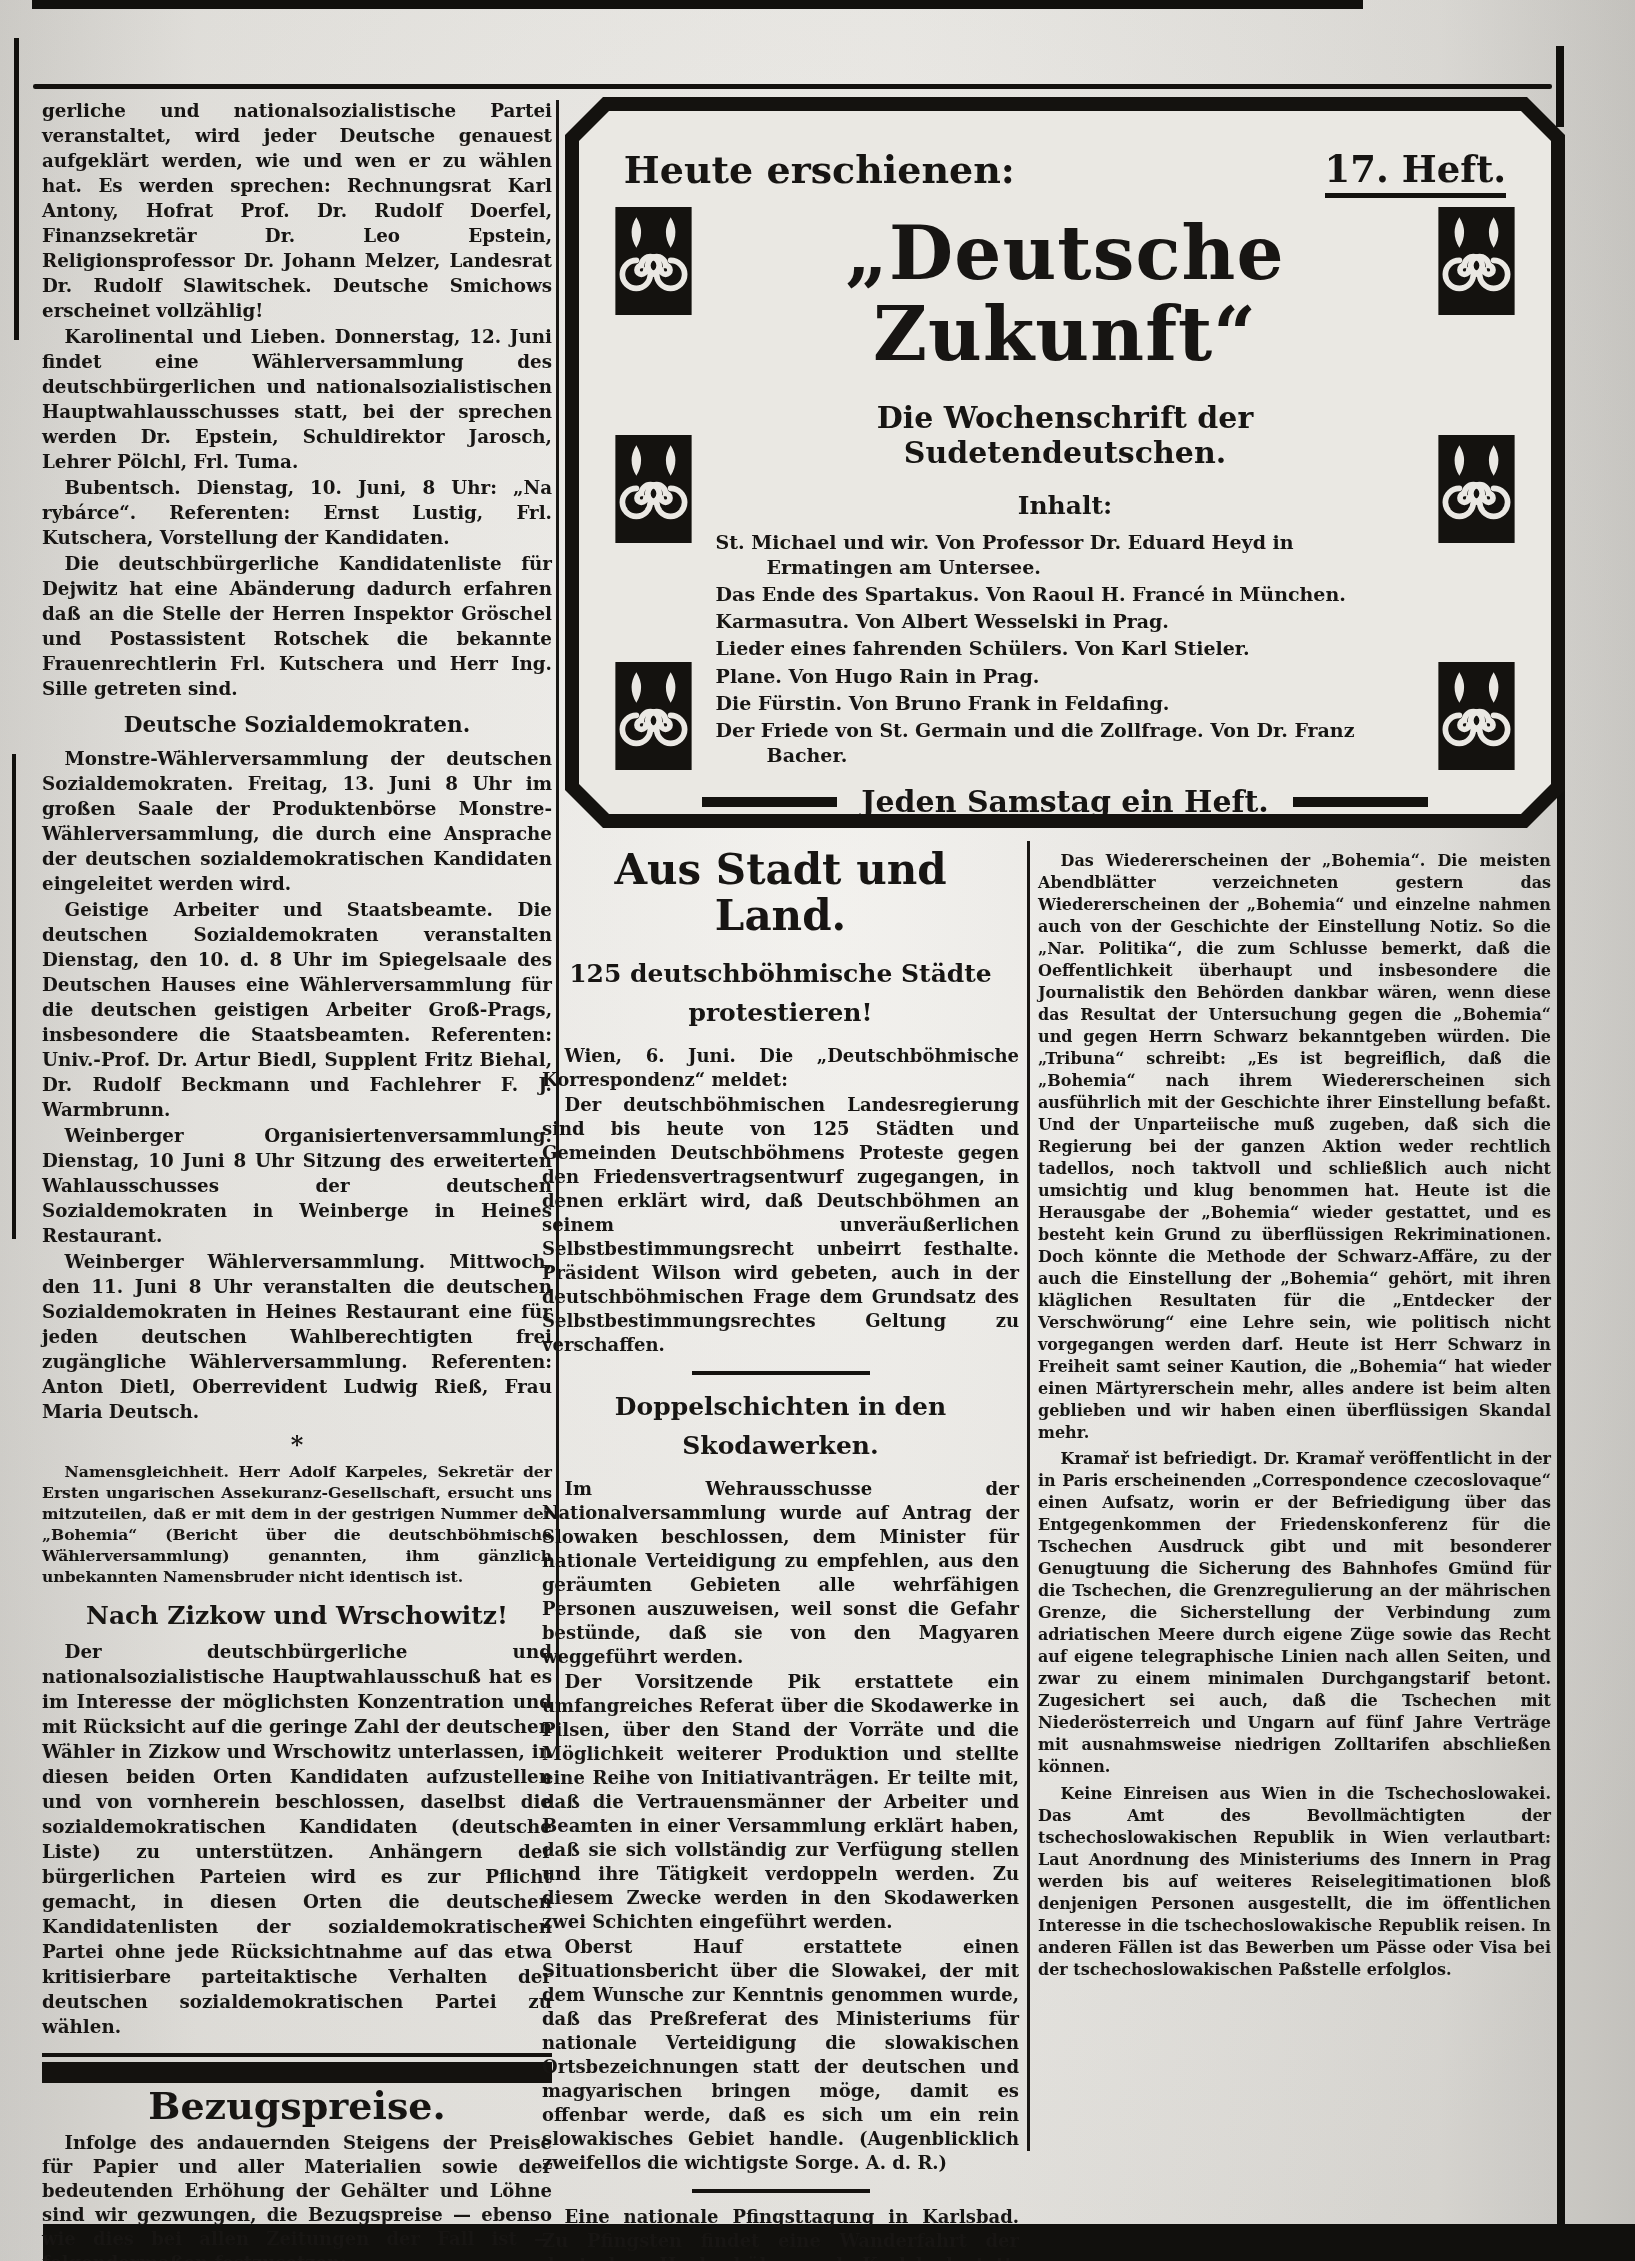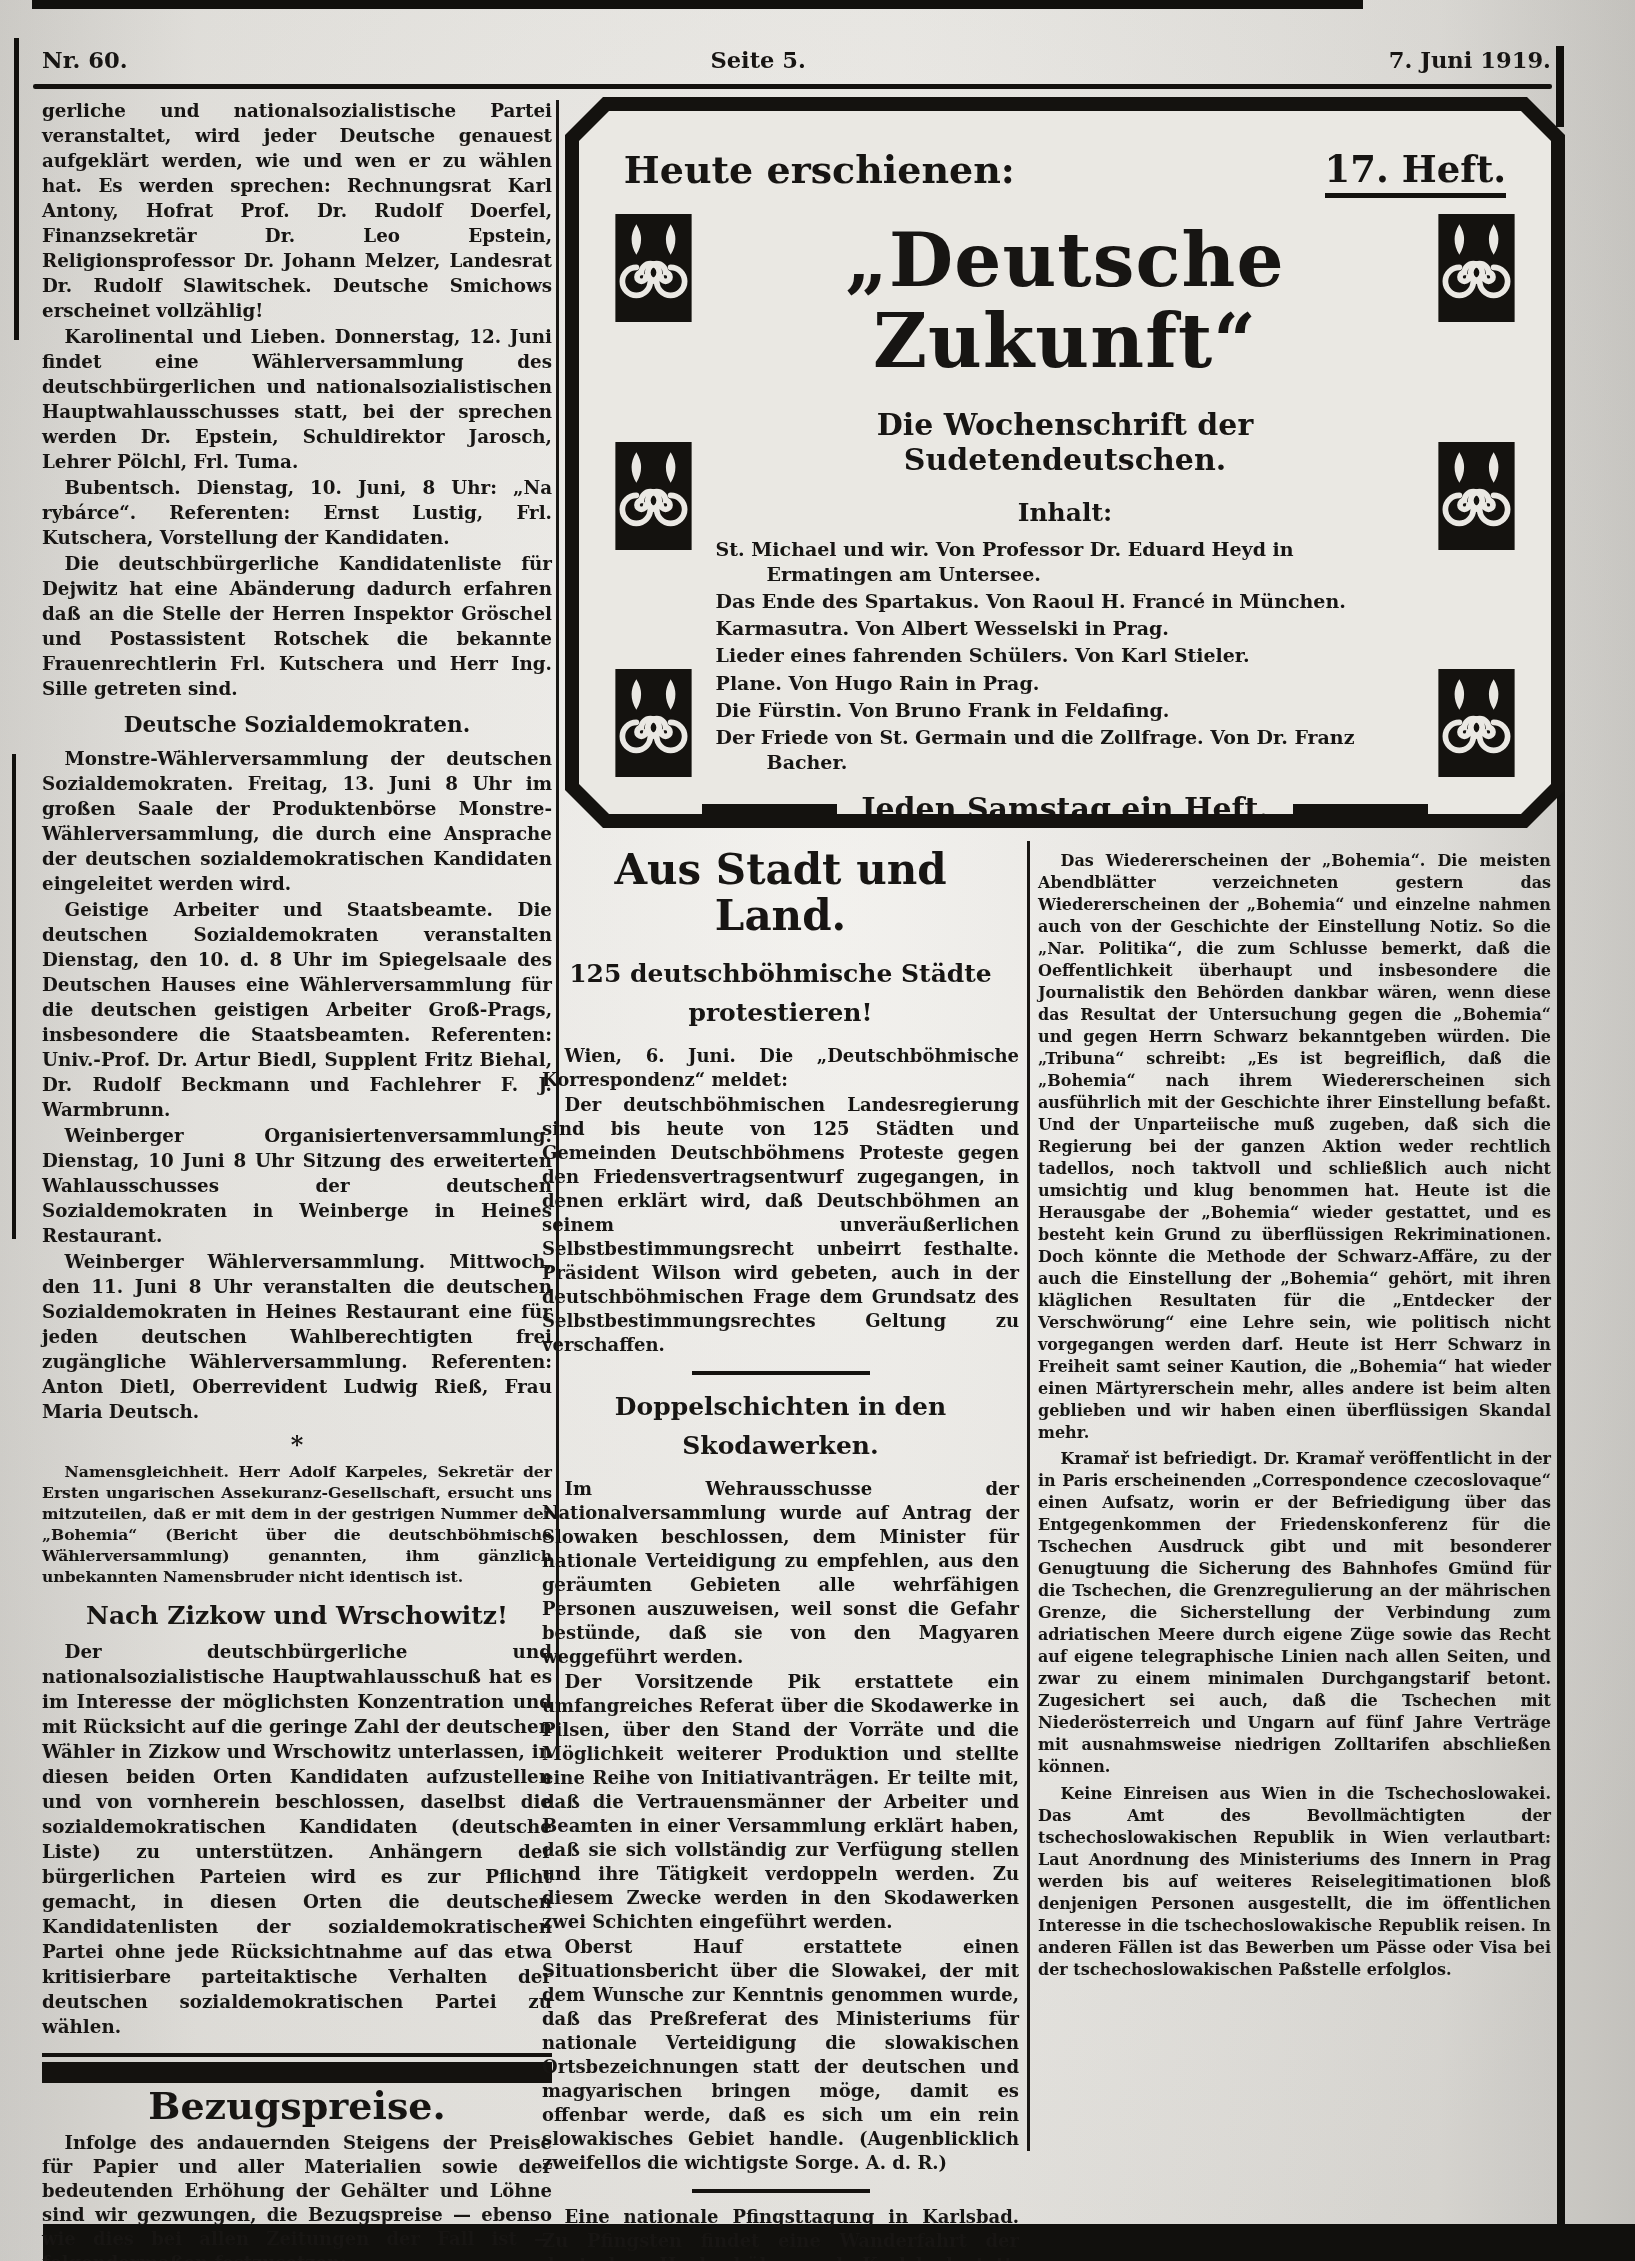--- a/index.html
+++ b/index.html
@@ -34,21 +34,21 @@
   .bz-intro{font-size:18px;line-height:24px;}
   
   .ad{position:absolute;left:565px;top:97px;width:1000px;height:731px;background:#14120f;
       clip-path:polygon(38px 0,calc(100% - 38px) 0,100% 38px,100% calc(100% - 38px),calc(100% - 38px) 100%,38px 100%,0 calc(100% - 38px),0 38px);}
   .ad-in{position:absolute;left:14px;top:14px;right:14px;bottom:14px;background:#eae8e3;
       clip-path:polygon(30px 0,calc(100% - 30px) 0,100% 30px,100% calc(100% - 30px),calc(100% - 30px) 100%,30px 100%,0 calc(100% - 30px),0 30px);
       padding:36px 34px;box-sizing:border-box;font-weight:700;}
   .ad-top{display:flex;justify-content:space-between;align-items:flex-start;padding:0 10.8px;}
   .ad-announce{font-size:38px;}
   .ad-issue{font-size:37px;border-bottom:5.4px solid #14120f;padding-bottom:2.2px;margin-left:40px;}
-  .ad-grid{display:grid;grid-template-columns:81px 1fr 81px;column-gap:21.6px;margin-top:16px;}
+  .ad-grid{display:grid;grid-template-columns:81px 1fr 81px;column-gap:21.6px;margin-top:9px;}
   .orn-col{display:flex;flex-direction:column;justify-content:space-between;gap:18.3px;}
   .orn{width:81px;height:108px;}
   .ad-title{text-align:center;font-size:74px;line-height:81px;margin-top:5.4px;letter-spacing:1.1px;}
   .ad-sub{text-align:center;font-size:30px;margin-top:25px;}
   .ad-toc-label{text-align:center;font-size:25px;margin:21.6px 0 9.7px 0;}
   .ad-toc{font-size:19px;line-height:25px;}
   .ad-toc div{padding-left:51px;text-indent:-51px;margin-bottom:2.2px;}
   .ad-slogan{display:flex;align-items:center;justify-content:center;gap:24px;margin-top:14px;font-size:30px;}
   .ad-slogan .bar{width:135px;height:9.7px;background:#14120f;}
   .ad-footer{font-size:16px;line-height:21.6px;margin-top:16px;text-align:justify;}
@@ -69,25 +69,20 @@
 
 <div class="page">
 
   <div class="scan" style="left:32px;top:0;width:1331px;height:8.6px;"></div>
   <div class="scan" style="left:14px;top:38px;width:5.4px;height:302px;"></div>
   <div class="scan" style="left:12px;top:754px;width:4.3px;height:485px;"></div>
   <div class="scan" style="left:1556px;top:46px;width:7.5px;height:81px;"></div>
   <div class="scan" style="left:1557px;top:372px;width:8px;height:1854px;"></div>
   <div class="scan" style="left:43px;top:2224px;width:1592px;height:38px;"></div>
 
-  <div class="masthead">
-    <span>Nr. 60.</span>
-    <span>Seite 5.</span>
-    <span>7. Juni 1919.</span>
-  </div>
   <div class="mast-rule"></div>
 
   <div class="vrule" style="left:556px;top:100px;height:1656px;"></div>
   <div class="vrule" style="left:1027px;top:841px;height:1310px;"></div>
 
   <div class="col" id="col-left">
     <p class="noindent">gerliche und nationalsozialistische Partei veranstaltet, wird jeder Deutsche genauest aufgeklärt werden, wie und wen er zu wählen hat. Es werden sprechen: Rechnungsrat Karl Antony, Hofrat Prof. Dr. Rudolf Doerfel, Finanzsekretär Dr. Leo Epstein, Religionsprofessor Dr. Johann Melzer, Landesrat Dr. Rudolf Slawitschek. Deutsche Smichows erscheinet vollzählig!</p>
     <p><span class="lead">Karolinental und Lieben.</span> <span>Donnerstag, 12. Juni findet eine Wählerversammlung des deutschbürgerlichen und nationalsozialistischen Hauptwahlausschusses statt, bei der sprechen werden Dr. Epstein, Schuldirektor Jarosch, Lehrer Pölchl, Frl. Tuma.</span></p>
     <p><span class="lead">Bubentsch.</span> <span>Dienstag, 10. Juni, 8 Uhr: „Na rybárce“. Referenten: Ernst Lustig, Frl. Kutschera, Vorstellung der Kandidaten.</span></p>
     <p><span class="lead">Die deutschbürgerliche Kandidatenliste für Dejwitz</span> <span>hat eine Abänderung dadurch erfahren daß an die Stelle der Herren Inspektor Gröschel und Postassistent Rotschek die bekannte Frauenrechtlerin Frl. Kutschera und Herr Ing. Sille getreten sind.</span></p>

